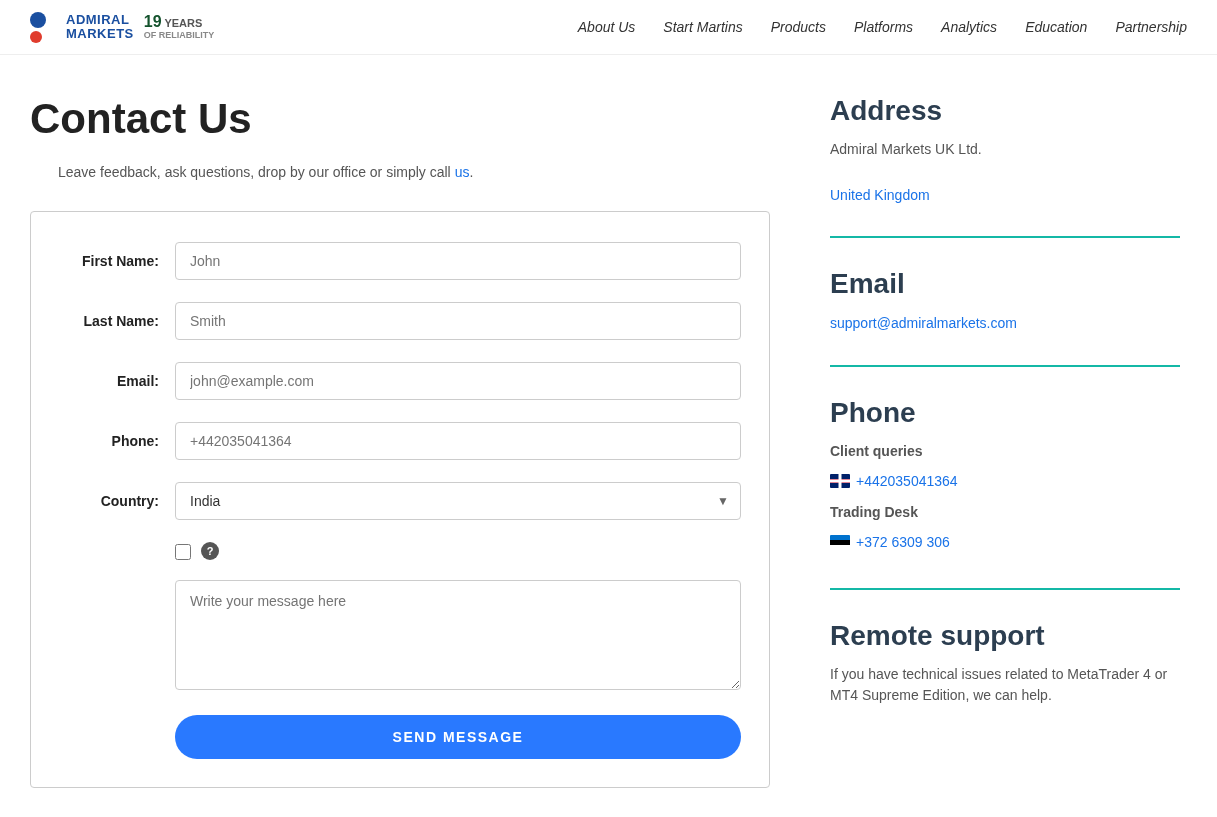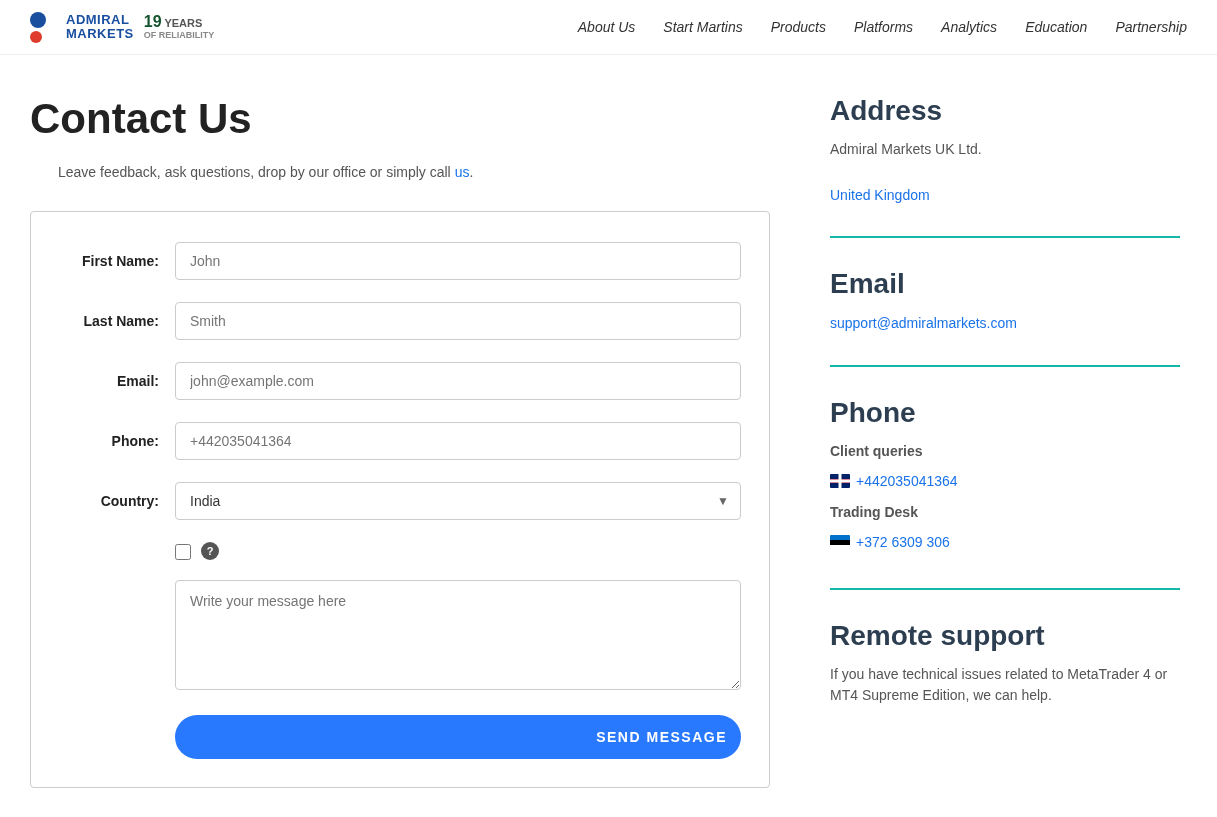--- a/index.html
+++ b/index.html
@@ -195,21 +195,20 @@
       padding: 14px;
       background: #2979ff;
       color: #fff;
       font-size: 14px;
       font-weight: 700;
       letter-spacing: 1.5px;
       border: none;
       border-radius: 30px;
       cursor: pointer;
       text-transform: uppercase;
-      text-align: right;
     }
 
     
     .info-section {
       width: 370px;
       flex-shrink: 0;
       padding-left: 20px;
     }
     .info-block {
       margin-bottom: 30px;

